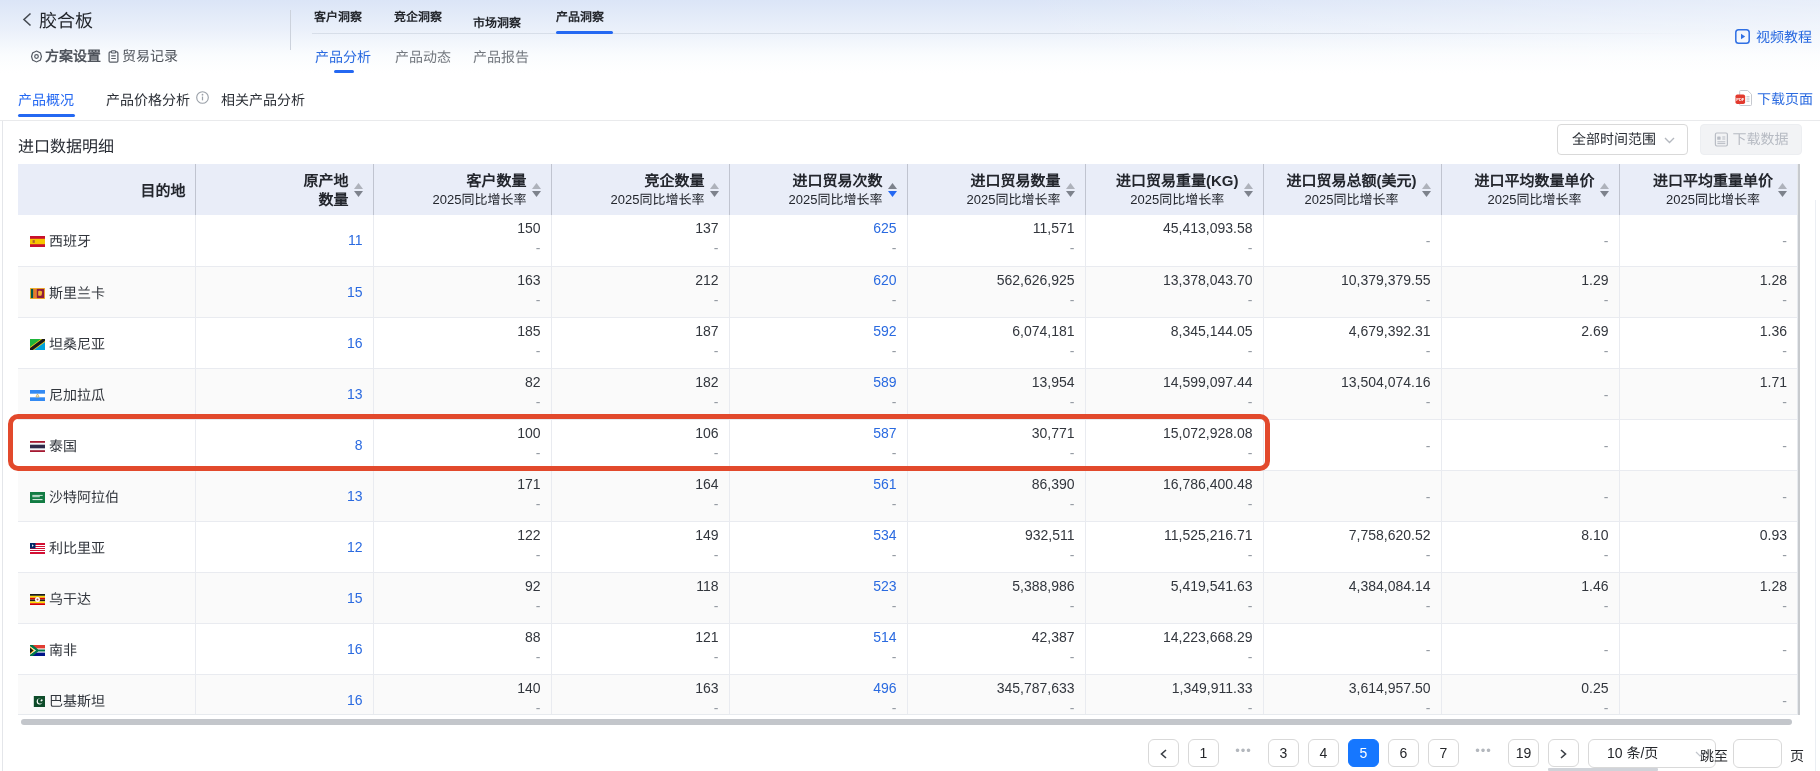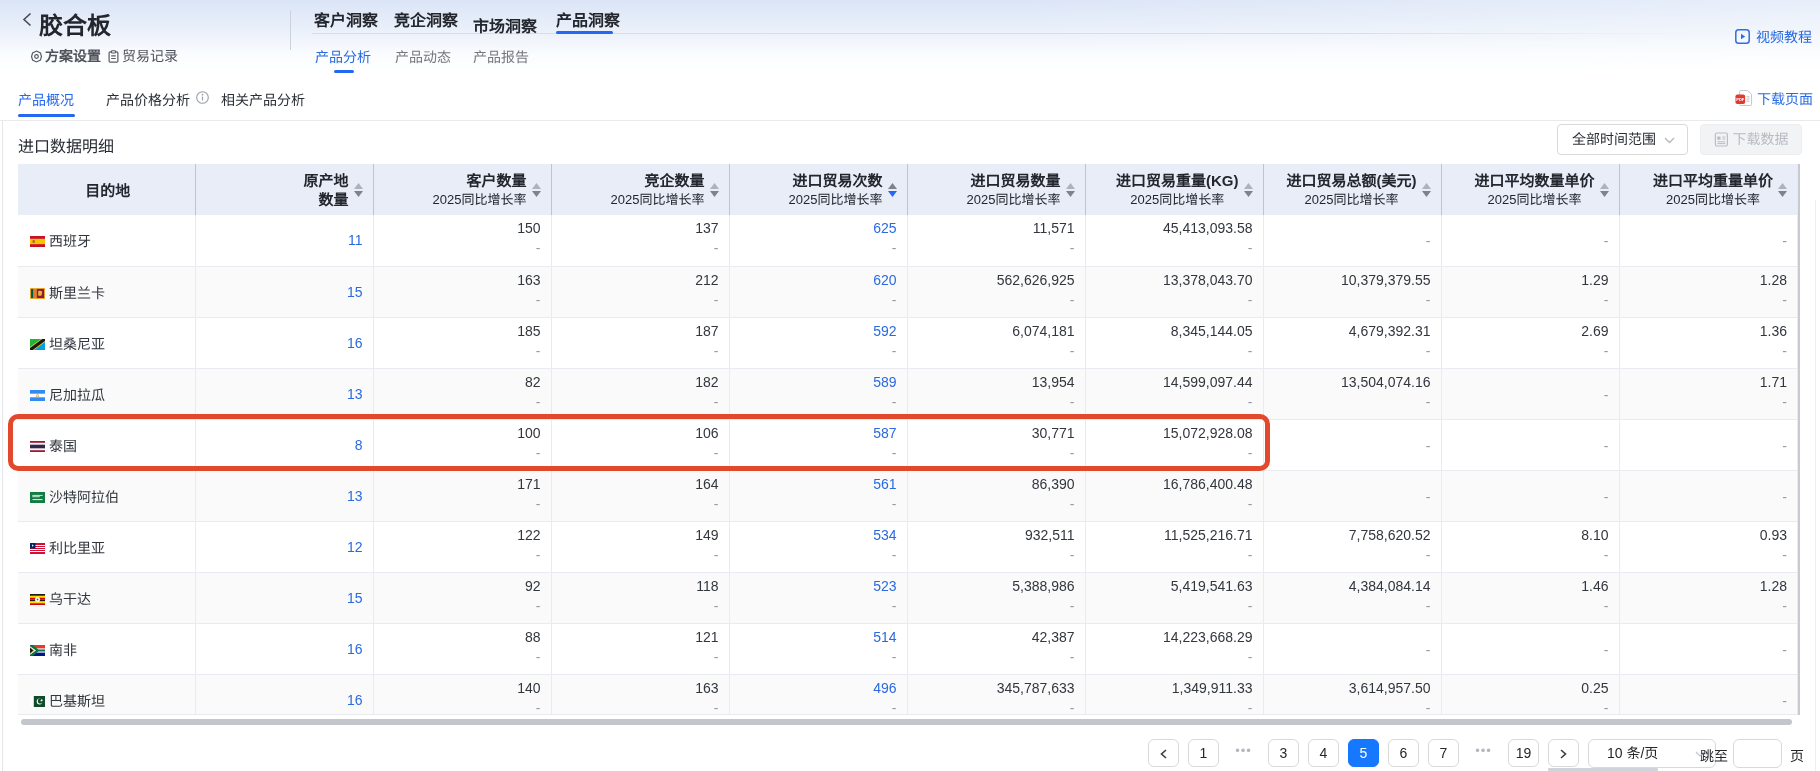--- a/index.html
+++ b/index.html
@@ -7,27 +7,27 @@
   html,body { width:1820px; height:771px; overflow:hidden; background:#fff;
     font-family:"Liberation Sans", sans-serif; }
   .abs { position:absolute; }
   #page { position:relative; width:1820px; height:771px; background:#fff; }
 
   
   #hdr { position:absolute; left:0; top:0; width:1820px; height:73px;
     background:linear-gradient(90deg, rgba(255,255,255,0) 55%, rgba(255,255,255,.35) 100%), linear-gradient(180deg,#dbe5f7 0%,#eaf0fa 40%,#fafcfe 75%,#ffffff 100%); }
   #back { }
   #back svg { display:block; }
-  #h-title { left:39px; top:6px; font-size:24px; font-weight:bold; color:#23262c; }
+  #h-title { left:39px; top:6px; font-size:18px; font-weight:normal; color:#23262c; }
   .hicon-row { position:absolute; top:45px; height:17px; color:#4f545c; font-size:14px; }
   .hicon-row svg { vertical-align:-2px; margin-right:2px; }
   #vdiv { left:290px; top:10px; width:1px; height:40px; background:#ccd2dc; }
 
   
-  .t1 { position:absolute; top:7px; font-size:16px; font-weight:bold; color:#23262c; }
+  .t1 { position:absolute; top:7px; font-size:12px; font-weight:bold; color:#23262c; }
   #t1line { left:312px; top:33px; width:1400px; height:1px; background:linear-gradient(90deg, rgba(165,175,190,.3) 0%, rgba(165,175,190,.3) 75%, rgba(165,175,190,0) 100%); }
   #t1ink { left:556px; top:31px; width:57px; height:3px; background:#2468f2; border-radius:2px; }
   
   .t2 { position:absolute; top:46px; font-size:14px; color:#73787f; }
   .t2.on { color:#2a6ae0; }
   #t2ink { left:334px; top:70px; width:20px; height:3px; background:#2468f2; border-radius:2px; }
   #video { left:1735px; top:26px; font-size:14px; color:#2a6ae0; }
   #video svg { vertical-align:-2px; margin-right:6px; }
 
   
@@ -50,21 +50,21 @@
     line-height:29px; text-align:center; }
   #dlbtn svg { vertical-align:-3px; margin-right:4px; }
 
   
   #tbl { position:absolute; left:18px; top:164px; width:1780px; height:551px; overflow:hidden; border-bottom:1px solid #e7eaee; border-right:1px solid #e7eaee; }
   table { border-collapse:collapse; table-layout:fixed; width:1779px; }
   col.c0 { width:177px; } col.cn { width:178px; }
   thead th { background:#e9edf8; height:51px; border-right:1px solid #c0c4d0;
     font-size:15px; color:#23262d; padding:0 9px 0 0; vertical-align:middle; }
   thead th:last-child { border-right:none; }
-  thead th.first { text-align:center; padding-left:12px; }
+  thead th.first { text-align:right; padding-left:12px; }
   .thwrap { display:flex; align-items:center; justify-content:flex-end; }
   .thtxt { text-align:right; }
   .thtxt .l1 { font-weight:bold; line-height:19px; }
   .thtxt .l2 { font-weight:normal; font-size:13px; line-height:19px;text-align:center; }
   .sorter { width:11px; margin-left:4px; display:flex; flex-direction:column; align-items:center; }
   .sorter svg { display:block; }
   tbody td { height:51px; border-right:1px solid #e9ebf0; border-bottom:1px solid #e9ebf0;
     font-size:14px; color:#32363d; padding:0 10px 0 0; vertical-align:middle; }
   tbody td:last-child { border-right:none; }
   tbody tr.odd td { background:#fff; }

